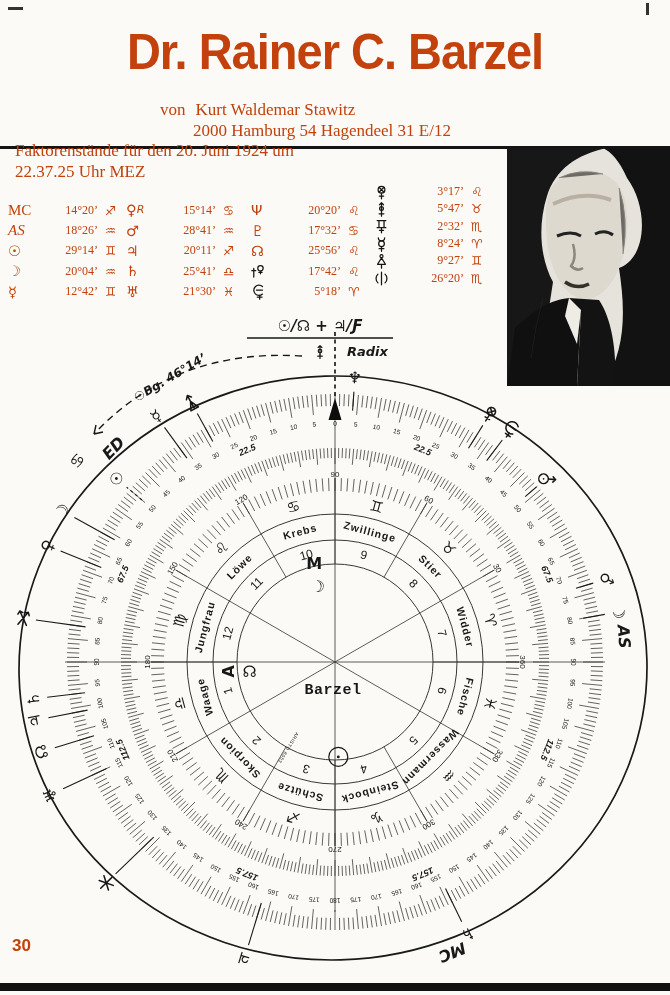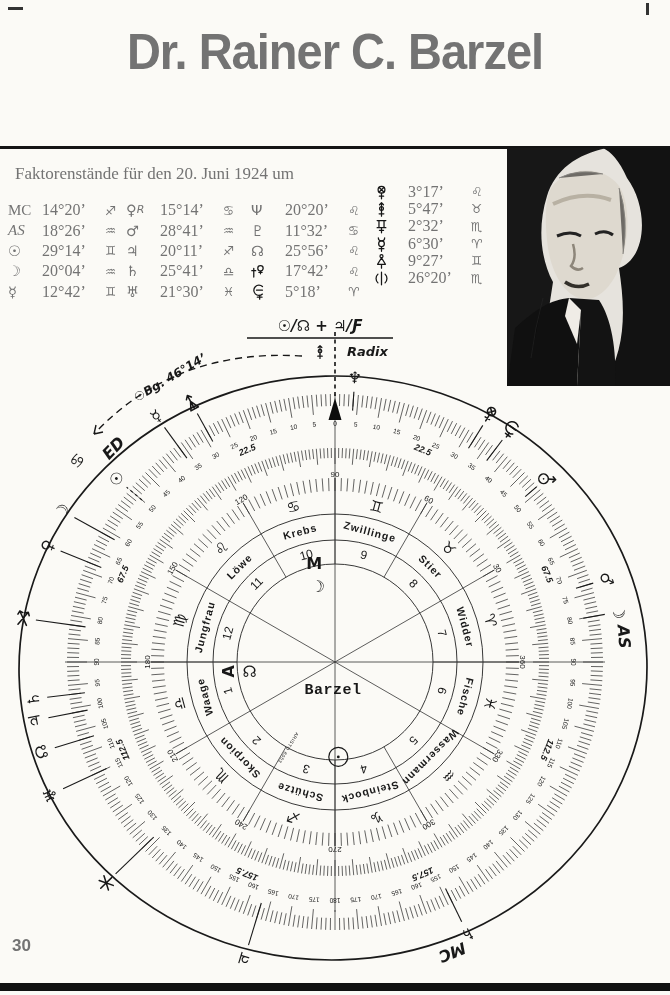--- a/index.html
+++ b/index.html
@@ -1,33 +1,33 @@
 <!DOCTYPE html>
 <html><head>
 <meta charset="utf-8">
 <style>
   html,body{margin:0;padding:0;background:#888;}
   #page{position:relative;width:670px;height:995px;background:#fbfaf6;overflow:hidden;
-        font-family:"Liberation Serif",serif;color:#737373;}
+        font-family:"Liberation Serif",serif;color:#c2410c;}
   .abs{position:absolute;}
   #title{left:0;top:24px;width:670px;text-align:center;
          font-family:"Liberation Sans",sans-serif;font-weight:900;font-size:47px;
          letter-spacing:-1px;transform:scaleY(1.08);}
   #byline{left:160px;top:99px;font-size:17px;line-height:21px;}
   #byline .von{margin-right:10px;}
   #byline .addr{margin-left:33px;}
   #rule{left:0;top:146px;width:670px;height:2.6px;background:#141414;}
-  #intro{left:15px;top:163px;width:348px;font-size:17px;line-height:21px;text-align:justify;}
+  #intro{left:15px;top:140px;width:348px;font-size:17px;line-height:21px;text-align:justify;}
   #factors{left:8px;top:200px;width:460px;height:110px;}
   .fcol{position:absolute;top:0;}
   .frow{display:flex;align-items:center;height:20.4px;font-size:15.5px;}
   .fcol4 .frow{height:17.3px;}
   .fglyph{width:34px;font-family:"DejaVu Sans",sans-serif;font-size:14.5px;}
   .fglyph svg{vertical-align:-3px;}
-  .fval{width:56px;font-size:16px;}
+  .fval{width:56px;text-align:right;font-size:12px;}
   .fsign{width:26px;padding-left:7px;font-family:"DejaVu Sans",sans-serif;font-size:12.5px;}
   .retro{font-style:italic;font-size:11px;vertical-align:2px;}
   #photo{left:507px;top:148px;width:163px;height:238px;}
   #dial{left:0;top:0;width:670px;height:995px;}
   #pagenum{left:12px;top:936px;font-family:"Liberation Sans",sans-serif;font-weight:bold;font-size:17px;}
   #botbar{left:0;top:983px;width:670px;height:8px;background:#111;}
   .corner{background:#333;}
   text{fill:#181818;}
   .tickA,.tickB,.tickC{stroke:#222;stroke-width:0.7;}
   .numA{font:6.5px "Liberation Sans",sans-serif;}
@@ -46,26 +46,29 @@
 </head>
 <body>
 
 <div id="page">
   <div class="abs corner" style="left:8px;top:7px;width:15px;height:3px;"></div>
   <div class="abs corner" style="left:646px;top:3px;width:3px;height:12px;"></div>
 
   <div id="title" class="abs">Dr. Rainer C. Barzel</div>
 
   <div id="byline" class="abs">
+    <div><span class="von">von</span><span>Kurt Waldemar Stawitz</span></div>
+    <div class="addr">2000 Hamburg 54  Hagendeel 31 E/12</div>
   </div>
 
   <div id="rule" class="abs"></div>
 
   <div id="intro" class="abs">
     <div>Faktorenstände für den 20. Juni 1924 um</div>
+    <div>22.37.25 Uhr MEZ</div>
   </div>
 
   <div id="factors" class="abs">
       <div class="fcol" style="left: 0px; top: 0px;">
         <div class="frow">
           <span class="fglyph" style="font-family: &quot;Liberation Serif&quot;, serif; font-size: 15px;">MC</span>
           <span class="fval">14°20’</span>
           <span class="fsign">♐</span>
         </div>
         <div class="frow">
@@ -117,21 +120,21 @@
         </div>
       </div>
       <div class="fcol" style="left: 243px; top: 0px;">
         <div class="frow">
           <span class="fglyph">Ψ</span>
           <span class="fval">20°20’</span>
           <span class="fsign">♌</span>
         </div>
         <div class="frow">
           <span class="fglyph">♇</span>
-          <span class="fval">11°32’</span>
+          <span class="fval">17°32’</span>
           <span class="fsign">♋</span>
         </div>
         <div class="frow">
           <span class="fglyph">☊</span>
           <span class="fval">25°56’</span>
           <span class="fsign">♌</span>
         </div>
         <div class="frow">
           <span class="fglyph"><svg width="15" height="15" viewBox="-9.5 -9.5 19 19" style="overflow:visible">
               <g fill="none" stroke="#161616" stroke-width="1.6" stroke-linecap="round" stroke-linejoin="round">
@@ -186,21 +189,21 @@
           <span class="fsign">♏</span>
         </div>
         <div class="frow">
           <span class="fglyph"><svg width="15" height="15" viewBox="-9.5 -9.5 19 19" style="overflow:visible">
               <g fill="none" stroke="#161616" stroke-width="1.6" stroke-linecap="round" stroke-linejoin="round">
                 <path d="M-4-8.5a4 4 0 0 0 8 0"></path>
                 <circle cx="0" cy="-1" r="3.6"></circle>
                 <path d="M0 2.6v6M-3 5.3h6"></path>
               </g>
             </svg></span>
-          <span class="fval">6°30’</span>
+          <span class="fval">8°24’</span>
           <span class="fsign">♈</span>
         </div>
         <div class="frow">
           <span class="fglyph"><svg width="15" height="15" viewBox="-9.5 -9.5 19 19" style="overflow:visible">
               <g fill="none" stroke="#161616" stroke-width="1.6" stroke-linecap="round" stroke-linejoin="round">
                 <circle cx="0" cy="-6.8" r="1.9"></circle>
                 <path d="M-5 3.5L0-4.6L5 3.5ZM0 3.5v5"></path>
               </g>
             </svg></span>
           <span class="fval">9°27’</span>

